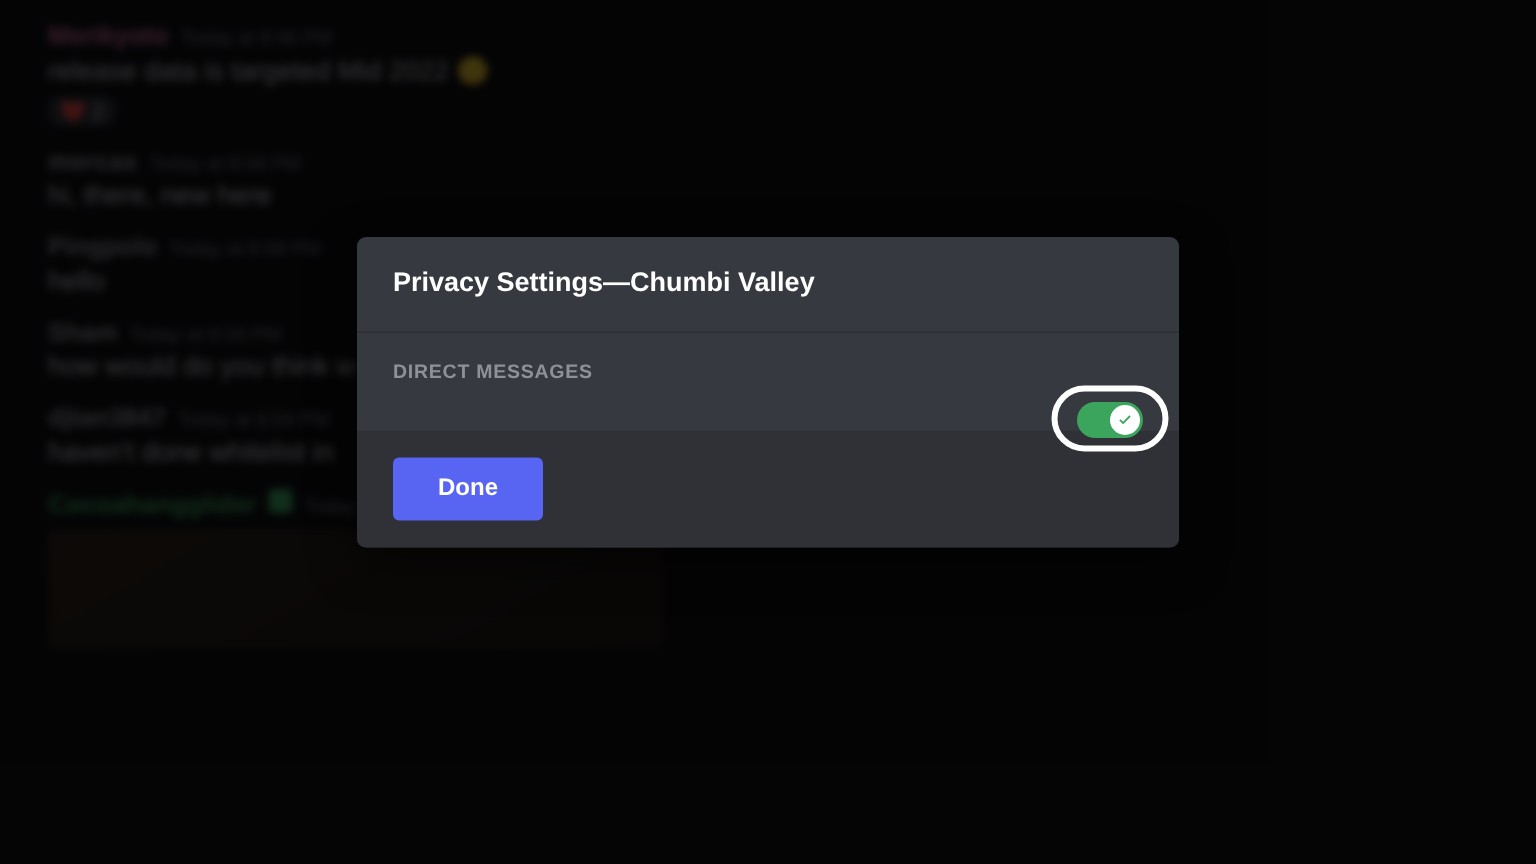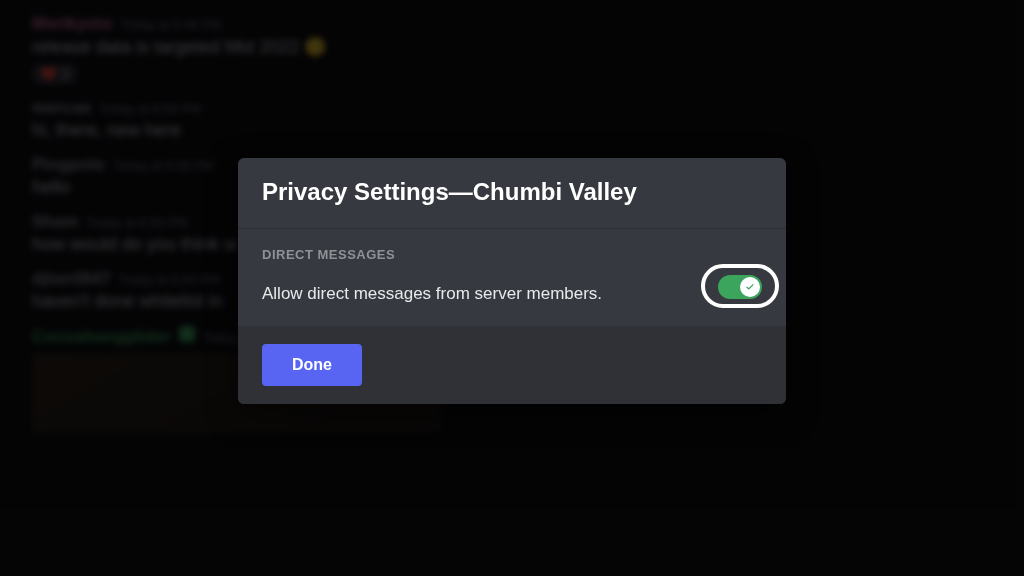--- a/index.html
+++ b/index.html
@@ -53,31 +53,31 @@
       width: 548px;
       background: #36393f;
       border-radius: 6px;
       box-shadow: 0 10px 30px rgba(0,0,0,0.5);
       overflow: hidden;
     }
     .modal-header {
       padding: 20px 24px 22px 24px;
     }
     .modal-title {
-      color: #ffffff; font-size: 24px; font-weight: 700;
+      color: #ffffff; font-size: 18px; font-weight: 700;
     }
     .modal-section {
       border-top: 1px solid #2c2e33;
       background: #36393f;
       padding: 18px 24px 22px 24px;
       position: relative;
     }
     .section-label {
       color: #8e9297; font-size: 13px; font-weight: 700; letter-spacing: 0.5px;
-      margin-bottom: 22px;
+      margin-bottom: 10px;
     }
     .section-desc {
       color: #e8e9eb; font-size: 17px; font-weight: 500;
     }
     .toggle-wrap {
       position: absolute; right: 24px; top: 46px;
     }
     .highlight-ring {
       position: absolute;
       width: 78px; height: 44px;
@@ -157,21 +157,20 @@
   </div>
 
 <div class="overlay"></div>
 
 <div class="modal">
   <div class="modal-header">
     <div class="modal-title">Privacy Settings—Chumbi Valley</div>
   </div>
   <div class="modal-section">
     <div class="section-label">DIRECT MESSAGES</div>
-    <div class="section-desc">Allow direct messages from server members.</div>
     <div class="toggle-wrap">
       <div class="highlight-ring"></div>
       <div class="toggle">
         <div class="toggle-knob">
           <svg viewBox="0 0 20 20">
             <path fill="#3ba55d" d="M7.89 14.65l-4.2-4.2 1.41-1.41 2.79 2.79 6.99-6.99 1.41 1.41z"></path>
           </svg>
         </div>
       </div>
     </div>

